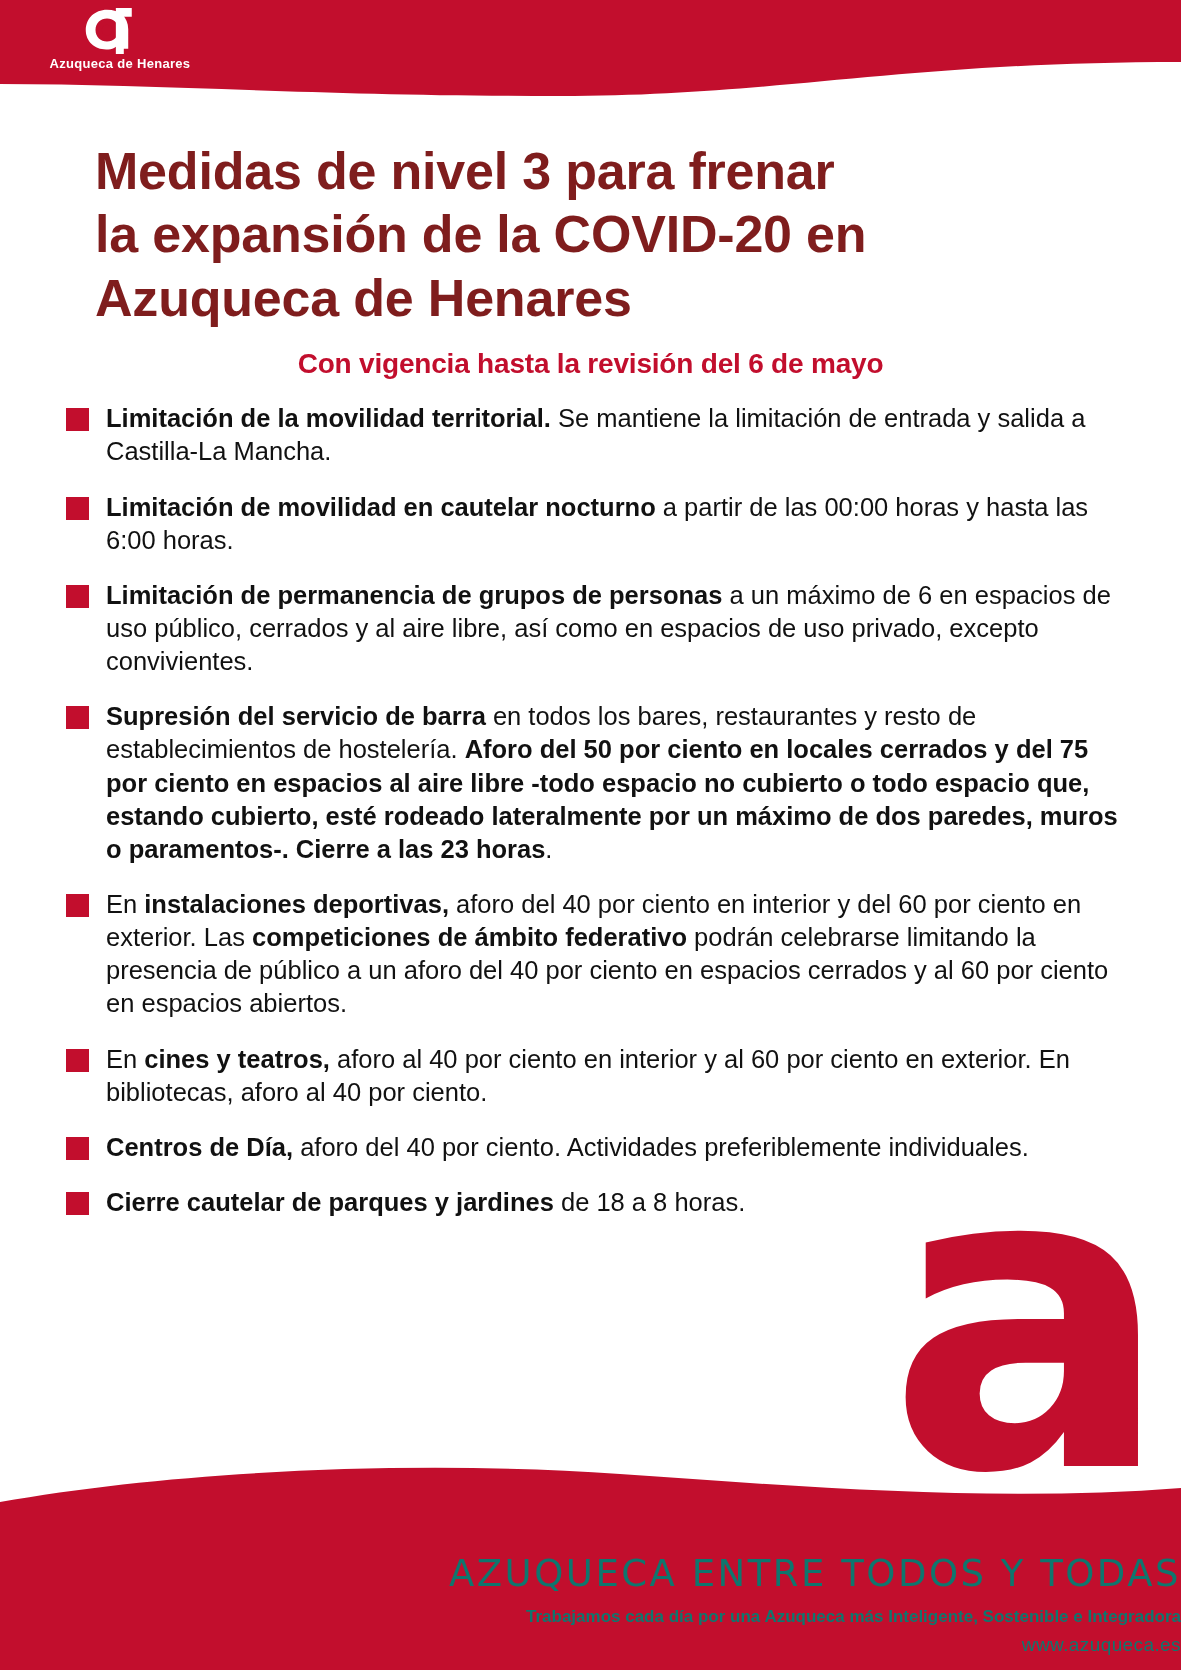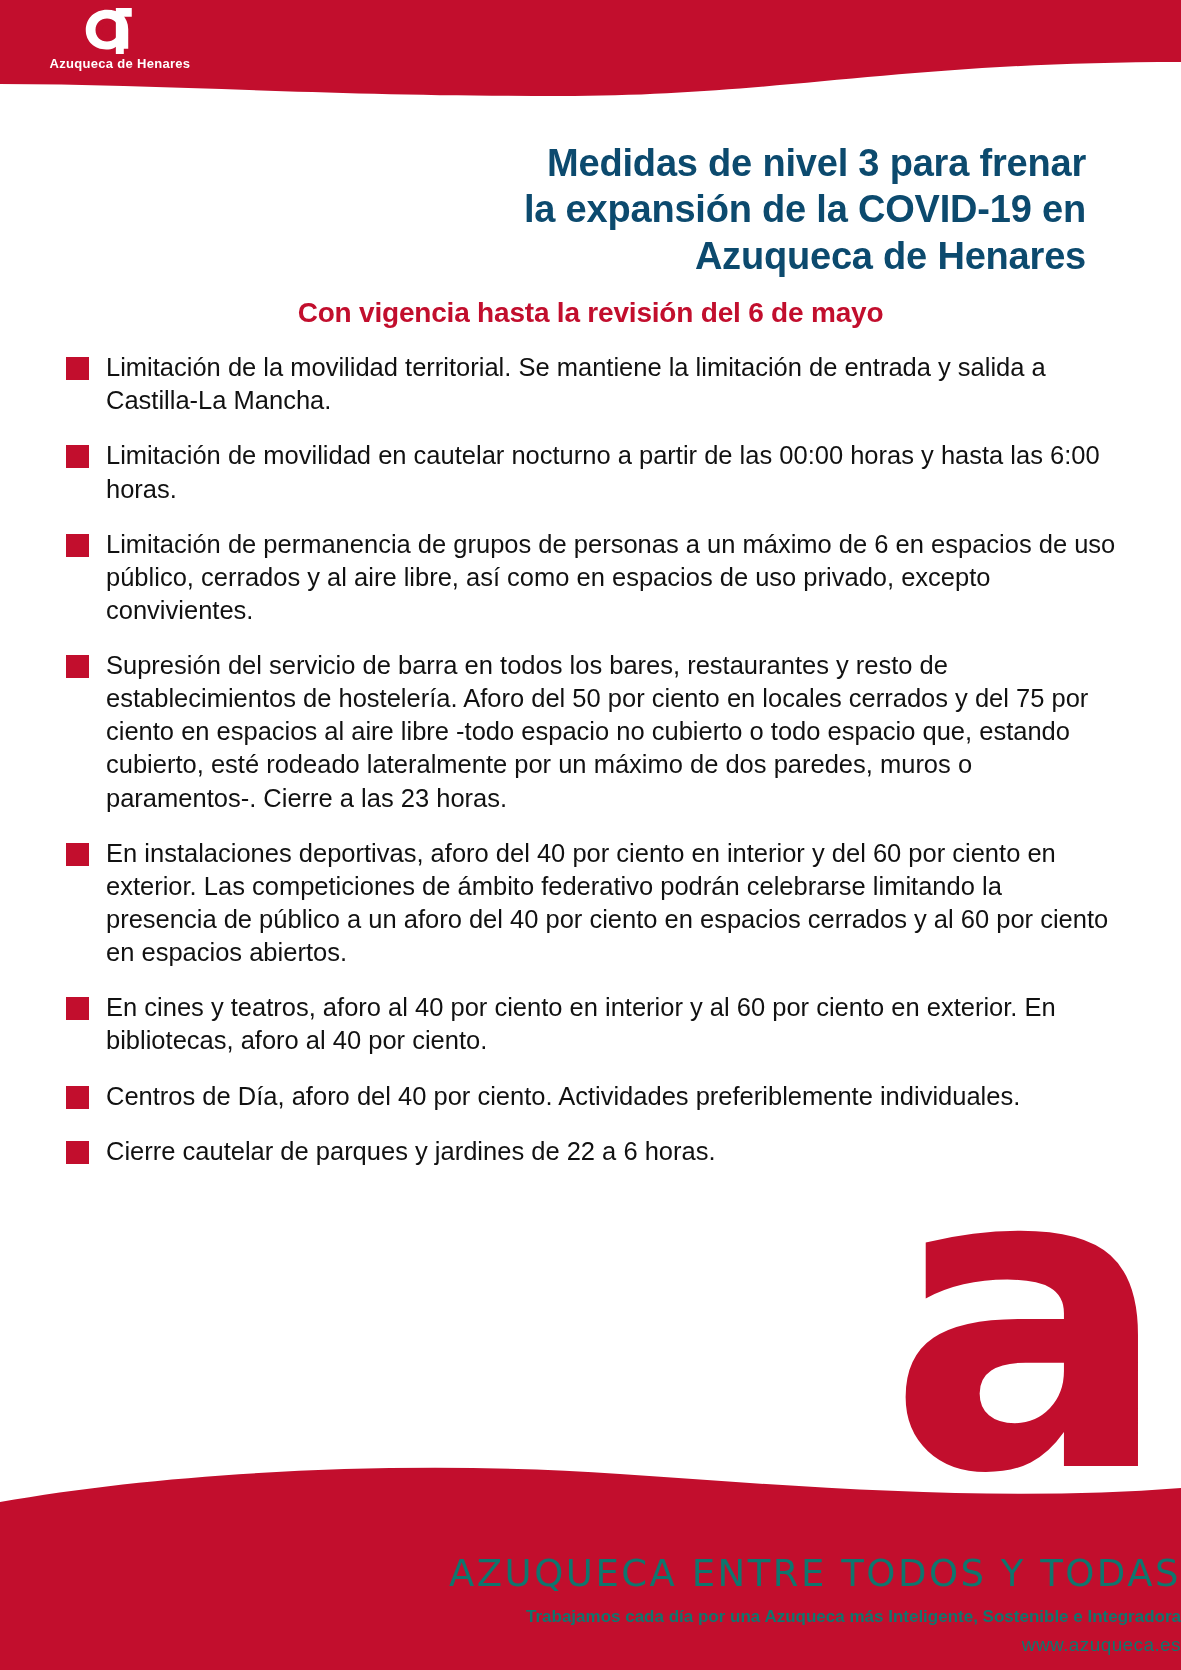--- a/index.html
+++ b/index.html
@@ -72,24 +72,24 @@
 
   
   .content {
     position: absolute;
     top: 120px;
     left: 0;
     width: 1181px;
     z-index: 2;
   }
   .title {
-    text-align: right;
-    font-size: 38px;
-    font-weight: bold;
-    color: #0c4a6e;
+    text-align: left;
+    font-size: 52px;
+    font-weight: bold;
+    color: #7f1d1d;
     line-height: 1.22;
     letter-spacing: -0.2px;
     margin: 20px 95px 0 95px;
   }
   .subtitle {
     text-align: center;
     font-size: 28px;
     font-weight: bold;
     color: #c20e2d;
     margin-top: 18px;
@@ -111,21 +111,21 @@
     color: #111111;
   }
   .item .sq {
     position: absolute;
     left: 4px;
     top: 6px;
     width: 23px;
     height: 23px;
     background: #c20e2d;
   }
-  .item b { font-weight: normal; }
+  .item b { font-weight: bold; }
 
   
   .footer {
     position: absolute;
     left: 0;
     bottom: 0;
     width: 1181px;
     height: 240px;
     overflow: hidden;
     z-index: 4;
@@ -174,21 +174,21 @@
     <div class="logo-text">Azuqueca de Henares</div>
   </div>
 </div>
 
 <div class="deco-a">a</div>
 
 <div class="content">
 
   <div class="title">
     <div>Medidas de nivel 3 para frenar</div>
-    <div>la expansión de la COVID-19 en</div>
+    <div>la expansión de la COVID-20 en</div>
     <div>Azuqueca de Henares</div>
   </div>
 
   <div class="subtitle">Con vigencia hasta la revisión del 6 de mayo</div>
 
   <div class="list">
 
     <div class="item">
       <span class="sq"></span>
       <b>Limitación de la movilidad territorial.</b><span> Se mantiene la limitación de entrada y salida a Castilla-La Mancha.</span>
@@ -219,21 +219,21 @@
       <span>En </span><b>cines y teatros,</b><span> aforo al 40 por ciento en interior y al 60 por ciento en exterior. En bibliotecas, aforo al 40 por ciento.</span>
     </div>
 
     <div class="item">
       <span class="sq"></span>
       <b>Centros de Día,</b><span> aforo del 40 por ciento. Actividades preferiblemente individuales.</span>
     </div>
 
     <div class="item">
       <span class="sq"></span>
-      <b>Cierre cautelar de parques y jardines</b><span> de 22 a 6 horas.</span>
+      <b>Cierre cautelar de parques y jardines</b><span> de 18 a 8 horas.</span>
     </div>
 
   </div>
 </div>
 
 <div class="footer">
   <svg width="1181" height="240" viewBox="0 0 1181 240" preserveAspectRatio="none">
     <path d="M0,72 C180,40 420,30 620,44 C820,58 1000,72 1181,58 L1181,240 L0,240 Z" fill="#c20e2d"></path>
   </svg>
   <div class="footer-inner">

